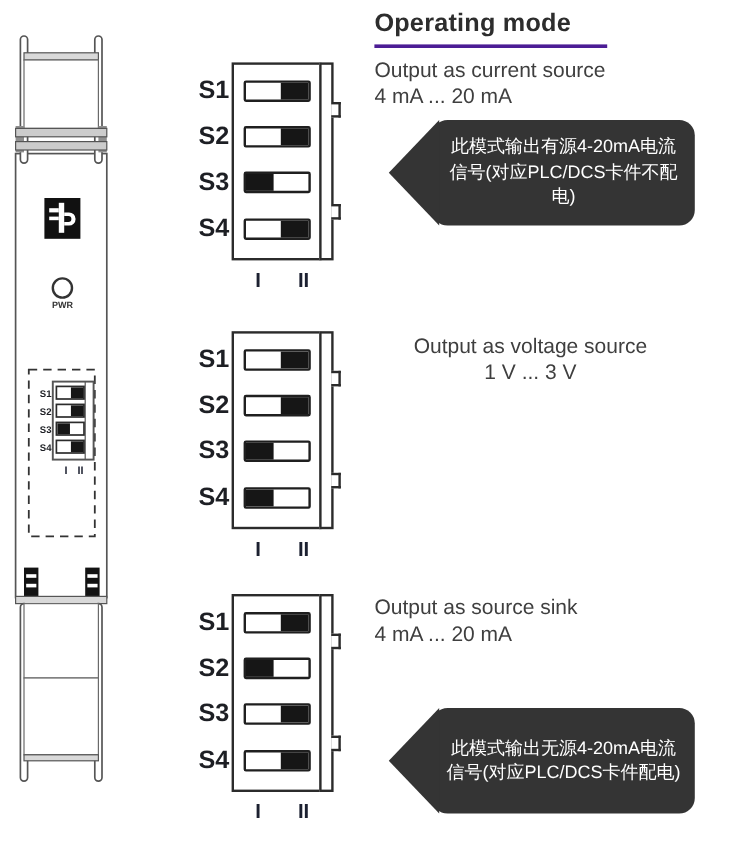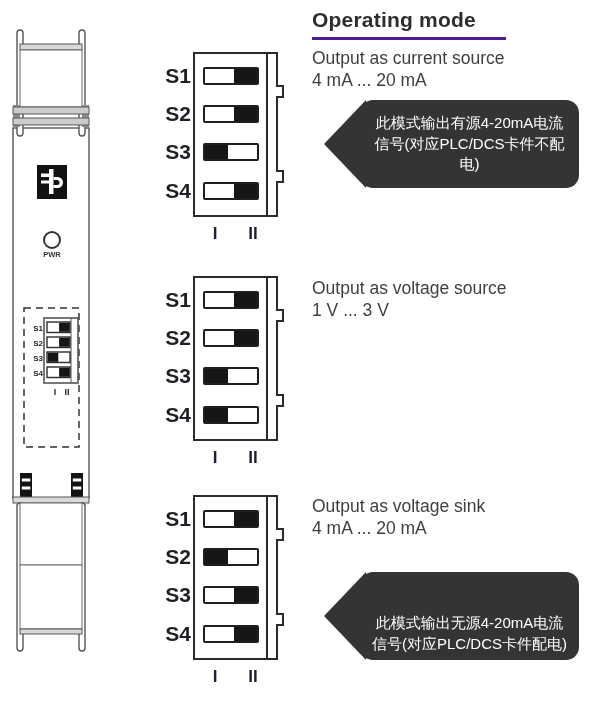--- a/index.html
+++ b/index.html
@@ -30,30 +30,30 @@
   .col-label { position:absolute; top:172px; font-weight:bold; font-size:17px;
     color:#1c2030; text-align:center; }
   .col-i { left:61px; width:14px; } .col-ii { left:97px; width:18px; }
 
   
   .op-heading { position:absolute; left:312px; top:8px; width:194px;
     font-size:21px; font-weight:bold; color:#2d2d2d; letter-spacing:0.2px;
     border-bottom:3px solid #4c1d95; padding-bottom:5px; }
   .mode-title { position:absolute; left:312px; font-size:17.5px; color:#3f3f3f;
     line-height:22px; width:260px; }
-  .mt1 { top:47px; } .mt2 { top:277px; } .mt3 { top:495px; }
+  .mt1 { top:47px; } .mt2 { top:277px;text-align:center; } .mt3 { top:495px; }
   .callout { position:absolute; left:360px; width:219px; height:88px;
     background:#343434; border-radius:13px; color:#ffffff; font-size:15px;
     line-height:20.5px; display:flex; align-items:center; justify-content:center;
     text-align:center; padding:6px 12px; box-sizing:border-box; }
   .callout::before { content:""; position:absolute; right:calc(100% - 6px); top:50%;
     transform:translateY(-50%); width:0; height:0;
     border-top:44px solid transparent; border-bottom:44px solid transparent;
     border-right:42px solid #343434; }
-  .co1 { top:100px; } .co2 { top:342px; } .co3 { top:572px;align-items:flex-end; }
+  .co1 { top:100px; } .co2 { top:342px; } .co3 { top:590px; }
 
   
   .outline { fill:#ffffff; stroke:#555555; stroke-width:1.4; }
   .thin    { fill:#ffffff; stroke:#6a6a6a; stroke-width:1; }
   .bar     { fill:#d9d9d9; stroke:#555555; stroke-width:1; }
   .dbar    { fill:#cccccc; stroke:#555555; stroke-width:1; }
   .cap     { fill:#8f8f8f; }
   .mini-slot { fill:#ffffff; stroke:#2b2b2b; stroke-width:1.4; }
   .mini-knob { fill:#161616; }
   .pos-ii .mini-knob { transform:translateX(11.3px); }
@@ -225,20 +225,20 @@
   <div class="callout co1">
     <div>此模式输出有源4-20mA电流信号(对应PLC/DCS卡件不配电)</div>
   </div>
 
   <div class="mode-title mt2">
     <div>Output as voltage source</div>
     <div>1 V ... 3 V</div>
   </div>
 
   <div class="mode-title mt3">
-    <div>Output as voltage sink</div>
+    <div>Output as source sink</div>
     <div>4 mA ... 20 mA</div>
   </div>
   <div class="callout co3">
     <div>此模式输出无源4-20mA电流信号(对应PLC/DCS卡件配电)</div>
   </div>
 
 </div>
 
 </body></html>

